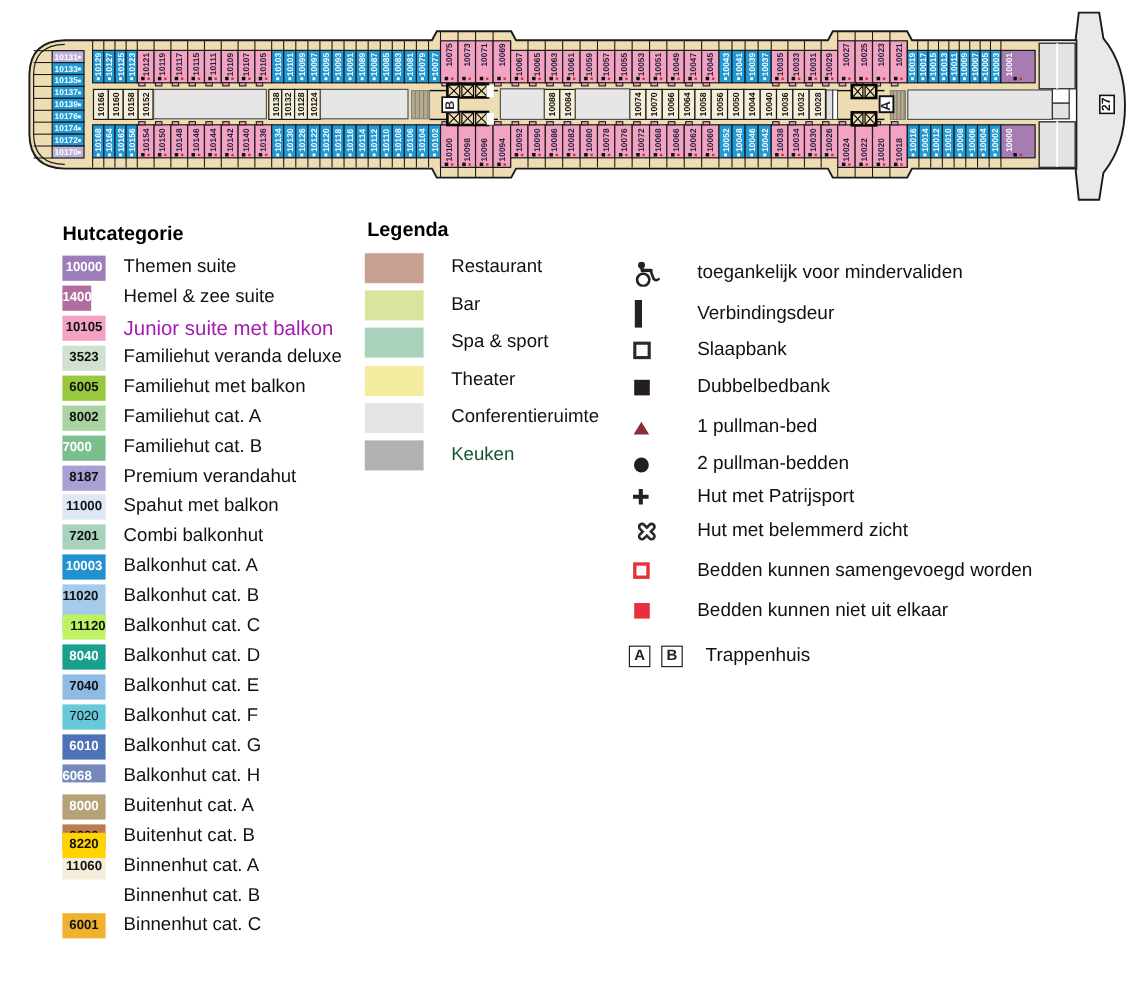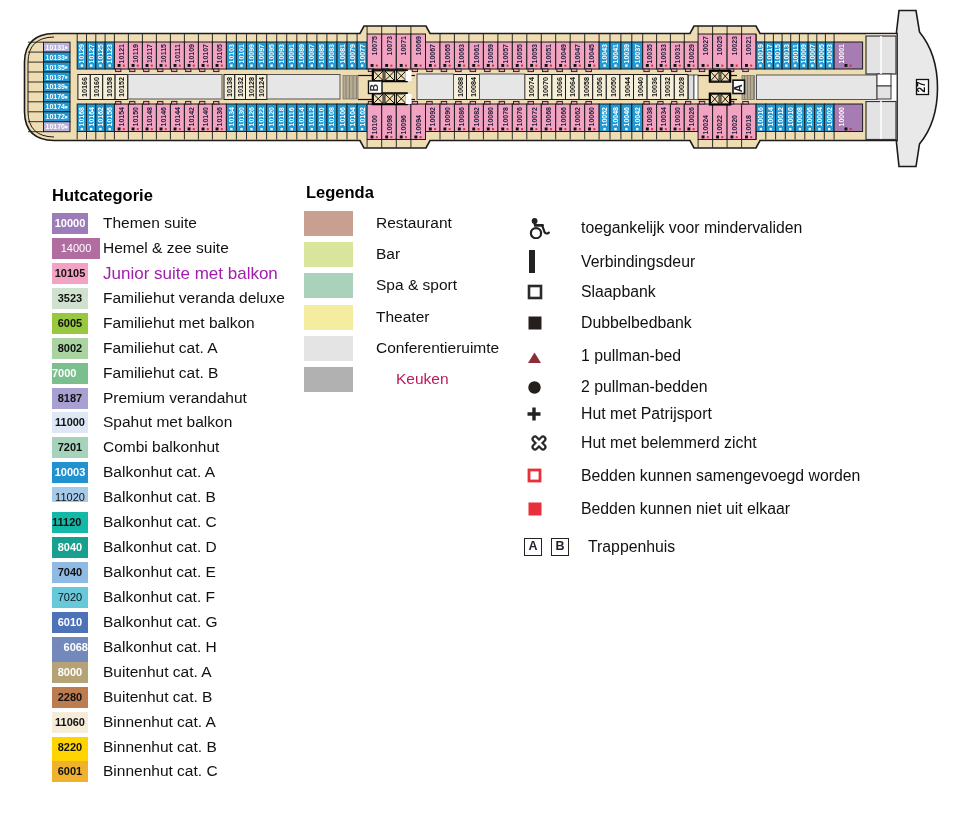--- a/index.html
+++ b/index.html
@@ -800,77 +800,77 @@
 <line x1="744.5" y1="75.5" x2="744.5" y2="99.5" stroke="#8b8370" stroke-width="1"></line>
 <line x1="747.5" y1="75.5" x2="747.5" y2="99.5" stroke="#8b8370" stroke-width="1"></line>
 <line x1="750.5" y1="75.5" x2="750.5" y2="99.5" stroke="#8b8370" stroke-width="1"></line>
 <line x1="753.5" y1="75.5" x2="753.5" y2="99.5" stroke="#8b8370" stroke-width="1"></line>
 <rect x="733" y="80.2" width="11.5" height="13.3" fill="#ffffff" stroke="#111" stroke-width="1.6"></rect>
 <text transform="translate(741.8,92.2) rotate(-90)" font-size="11" font-weight="bold" fill="#223" text-anchor="start" font-family="Liberation Sans, sans-serif">A</text>
     </svg></div>
 <div style="position:absolute;left:52px;top:186px;font-weight:bold;font-size:16.5px;color:#000">Hutcategorie</div>
 <div style="position:absolute;left:52px;top:213px;width:36px;height:21px;background:#9d7cba;color:#fff;font-size:11px;font-weight:bold;text-align:center;line-height:21px">10000</div>
 <div style="position:absolute;left:103px;top:214px;font-size:15.5px;color:#111">Themen suite</div>
-<div style="position:absolute;left:52px;top:238px;width:48px;height:21px;background:#b16d9f;color:#fff;font-size:11px;font-weight:normal;text-align:center;line-height:21px">14000</div>
+<div style="position:absolute;left:52px;top:238px;width:24px;height:21px;background:#b16d9f;color:#fff;font-size:11px;font-weight:bold;text-align:left;line-height:21px">14000</div>
 <div style="position:absolute;left:103px;top:239px;font-size:15.5px;color:#111">Hemel &amp; zee suite</div>
 <div style="position:absolute;left:52px;top:263px;width:36px;height:21px;background:#f4a2c4;color:#111;font-size:11px;font-weight:bold;text-align:center;line-height:21px">10105</div>
 <div style="position:absolute;left:103px;top:264px;font-size:17px;color:#a21caf">Junior suite met balkon</div>
 <div style="position:absolute;left:52px;top:288px;width:36px;height:21px;background:#d0e2cf;color:#111;font-size:11px;font-weight:bold;text-align:center;line-height:21px">3523</div>
 <div style="position:absolute;left:103px;top:289px;font-size:15.5px;color:#111">Familiehut veranda deluxe</div>
 <div style="position:absolute;left:52px;top:313px;width:36px;height:21px;background:#97c83d;color:#111;font-size:11px;font-weight:bold;text-align:center;line-height:21px">6005</div>
 <div style="position:absolute;left:103px;top:314px;font-size:15.5px;color:#111">Familiehut met balkon</div>
 <div style="position:absolute;left:52px;top:338px;width:36px;height:21px;background:#a9d4a2;color:#111;font-size:11px;font-weight:bold;text-align:center;line-height:21px">8002</div>
 <div style="position:absolute;left:103px;top:339px;font-size:15.5px;color:#111">Familiehut cat. A</div>
 <div style="position:absolute;left:52px;top:363px;width:36px;height:21px;background:#7bbf8e;color:#fff;font-size:11px;font-weight:bold;line-height:21px">7000</div>
 <div style="position:absolute;left:103px;top:364px;font-size:15.5px;color:#111">Familiehut cat. B</div>
 <div style="position:absolute;left:52px;top:388px;width:36px;height:21px;background:#a89fd2;color:#111;font-size:11px;font-weight:bold;text-align:center;line-height:21px">8187</div>
 <div style="position:absolute;left:103px;top:389px;font-size:15.5px;color:#111">Premium verandahut</div>
 <div style="position:absolute;left:52px;top:412px;width:36px;height:21px;background:#dde7f6;color:#111;font-size:11px;font-weight:bold;text-align:center;line-height:21px">11000</div>
 <div style="position:absolute;left:103px;top:413px;font-size:15.5px;color:#111">Spahut met balkon</div>
 <div style="position:absolute;left:52px;top:437px;width:36px;height:21px;background:#a7d3bd;color:#111;font-size:11px;font-weight:bold;text-align:center;line-height:21px">7201</div>
 <div style="position:absolute;left:103px;top:438px;font-size:15.5px;color:#111">Combi balkonhut</div>
 <div style="position:absolute;left:52px;top:462px;width:36px;height:21px;background:#2191cf;color:#fff;font-size:11px;font-weight:bold;text-align:center;line-height:21px">10003</div>
 <div style="position:absolute;left:103px;top:463px;font-size:15.5px;color:#111">Balkonhut cat. A</div>
-<div style="position:absolute;left:52px;top:487px;width:36px;height:15px;background:#a6cae9;color:#111;font-size:11px;font-weight:normal;text-align:center;line-height:21px">11020</div>
+<div style="position:absolute;left:52px;top:487px;width:36px;height:39px;background:#a6cae9;color:#111;font-size:11px;font-weight:bold;text-align:left;line-height:21px">11020</div>
 <div style="position:absolute;left:103px;top:488px;font-size:15.5px;color:#111">Balkonhut cat. B</div>
-<div style="position:absolute;left:52px;top:512px;width:36px;height:21px;background:#14b8a6;color:#111;font-size:11px;font-weight:bold;text-align:left;line-height:21px">11120</div>
+<div style="position:absolute;left:52px;top:512px;width:36px;height:21px;background:#bef264;color:#111;font-size:11px;font-weight:bold;text-align:right;line-height:21px">11120</div>
 <div style="position:absolute;left:103px;top:513px;font-size:15.5px;color:#111">Balkonhut cat. C</div>
 <div style="position:absolute;left:52px;top:537px;width:36px;height:21px;background:#18a08f;color:#fff;font-size:11px;font-weight:bold;text-align:center;line-height:21px">8040</div>
 <div style="position:absolute;left:103px;top:538px;font-size:15.5px;color:#111">Balkonhut cat. D</div>
 <div style="position:absolute;left:52px;top:562px;width:36px;height:21px;background:#8ebae4;color:#111;font-size:11px;font-weight:bold;text-align:center;line-height:21px">7040</div>
 <div style="position:absolute;left:103px;top:563px;font-size:15.5px;color:#111">Balkonhut cat. E</div>
 <div style="position:absolute;left:52px;top:587px;width:36px;height:21px;background:#66c8d9;color:#111;font-size:11px;font-weight:normal;text-align:center;line-height:21px">7020</div>
 <div style="position:absolute;left:103px;top:588px;font-size:15.5px;color:#111">Balkonhut cat. F</div>
 <div style="position:absolute;left:52px;top:612px;width:36px;height:21px;background:#4e72b8;color:#fff;font-size:11px;font-weight:bold;text-align:center;line-height:21px">6010</div>
 <div style="position:absolute;left:103px;top:613px;font-size:15.5px;color:#111">Balkonhut cat. G</div>
-<div style="position:absolute;left:52px;top:637px;width:36px;height:33px;background:#7389bc;color:#fff;font-size:11px;font-weight:bold;text-align:right;line-height:21px">6068</div>
+<div style="position:absolute;left:52px;top:637px;width:36px;height:15px;background:#7389bc;color:#fff;font-size:11px;font-weight:bold;text-align:left;line-height:21px">6068</div>
 <div style="position:absolute;left:103px;top:638px;font-size:15.5px;color:#111">Balkonhut cat. H</div>
 <div style="position:absolute;left:52px;top:662px;width:36px;height:21px;background:#b5a377;color:#fff;font-size:11px;font-weight:bold;text-align:center;line-height:21px">8000</div>
 <div style="position:absolute;left:103px;top:663px;font-size:15.5px;color:#111">Buitenhut cat. A</div>
 <div style="position:absolute;left:52px;top:687px;width:36px;height:21px;background:#bd7b50;color:#111;font-size:11px;font-weight:bold;text-align:center;line-height:21px">2280</div>
 <div style="position:absolute;left:103px;top:688px;font-size:15.5px;color:#111">Buitenhut cat. B</div>
 <div style="position:absolute;left:52px;top:712px;width:36px;height:21px;background:#f5edda;color:#111;font-size:11px;font-weight:bold;text-align:center;line-height:21px">11060</div>
 <div style="position:absolute;left:103px;top:713px;font-size:15.5px;color:#111">Binnenhut cat. A</div>
-<div style="position:absolute;left:52px;top:737px;width:36px;height:32px;background:#ffd400;color:#111;font-size:11px;font-weight:bold;text-align:center;line-height:21px">8220</div>
+<div style="position:absolute;left:52px;top:694px;width:36px;height:21px;background:#ffd400;color:#111;font-size:11px;font-weight:bold;text-align:center;line-height:21px">8220</div>
 <div style="position:absolute;left:103px;top:738px;font-size:15.5px;color:#111">Binnenhut cat. B</div>
 <div style="position:absolute;left:52px;top:761px;width:36px;height:21px;background:#f0b22c;color:#111;font-size:11px;font-weight:bold;text-align:center;line-height:21px">6001</div>
 <div style="position:absolute;left:103px;top:762px;font-size:15.5px;color:#111">Binnenhut cat. C</div>
 <div style="position:absolute;left:306px;top:183px;font-weight:bold;font-size:16.5px;color:#000">Legenda</div>
 <div style="position:absolute;left:304px;top:211px;width:49px;height:25px;background:#c8a092"></div>
 <div style="position:absolute;left:376px;top:214px;font-size:15.5px;color:#111">Restaurant</div>
 <div style="position:absolute;left:304px;top:242px;width:49px;height:25px;background:#d9e49d"></div>
 <div style="position:absolute;left:376px;top:245px;font-size:15.5px;color:#111">Bar</div>
 <div style="position:absolute;left:304px;top:273px;width:49px;height:25px;background:#aad2bb"></div>
 <div style="position:absolute;left:376px;top:276px;font-size:15.5px;color:#111">Spa &amp; sport</div>
 <div style="position:absolute;left:304px;top:305px;width:49px;height:25px;background:#f4ec9e"></div>
 <div style="position:absolute;left:376px;top:308px;font-size:15.5px;color:#111">Theater</div>
 <div style="position:absolute;left:304px;top:336px;width:49px;height:25px;background:#e4e4e4"></div>
 <div style="position:absolute;left:376px;top:339px;font-size:15.5px;color:#111">Conferentieruimte</div>
 <div style="position:absolute;left:304px;top:367px;width:49px;height:25px;background:#b1b1b1"></div>
-<div style="position:absolute;left:396px;top:370px;font-size:15.5px;color:#be185d">Keuken</div>
+<div style="position:absolute;left:376px;top:370px;font-size:15.5px;color:#14532d">Keuken</div>
 <div style="position:absolute;left:529px;top:218px"><svg width="21" height="21" viewBox="0 0 21 21">
       <circle cx="5.6" cy="3.0" r="2.9" fill="#222"></circle>
       <path d="M 5.8,5 L 6.3,7.4 L 13.6,7.3" fill="none" stroke="#222" stroke-width="2.8" stroke-linecap="round"></path>
       <circle cx="7.0" cy="15.2" r="5.1" fill="none" stroke="#222" stroke-width="2.2"></circle>
       <path d="M 13.4,8.2 L 15.6,14.2 Q 17.6,16.6 19.8,14.6" fill="none" stroke="#222" stroke-width="2.2" stroke-linecap="round"></path>
     </svg></div>
 <div style="position:absolute;left:581px;top:219px;font-size:15.8px;color:#111">toegankelijk voor mindervaliden</div>
 <div style="position:absolute;left:527px;top:248px"><svg width="10" height="27" viewBox="0 0 10 27">
       <rect x="2" y="2" width="6" height="23" fill="#222"></rect>
     </svg></div>

